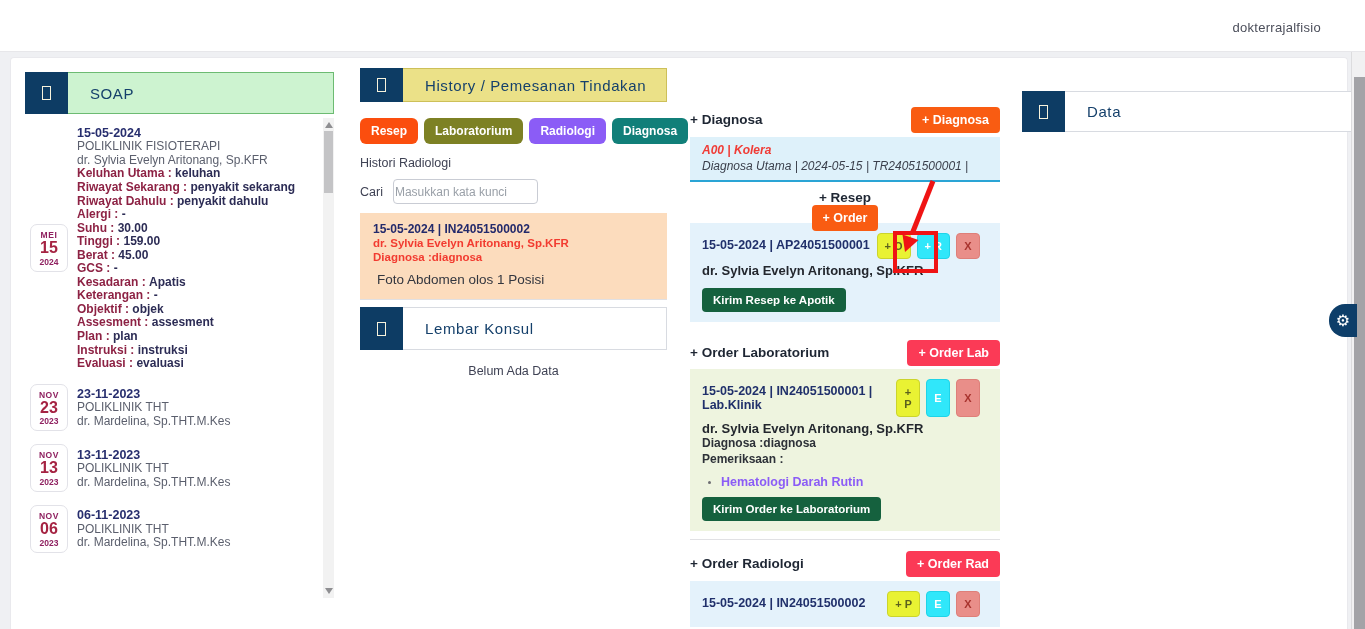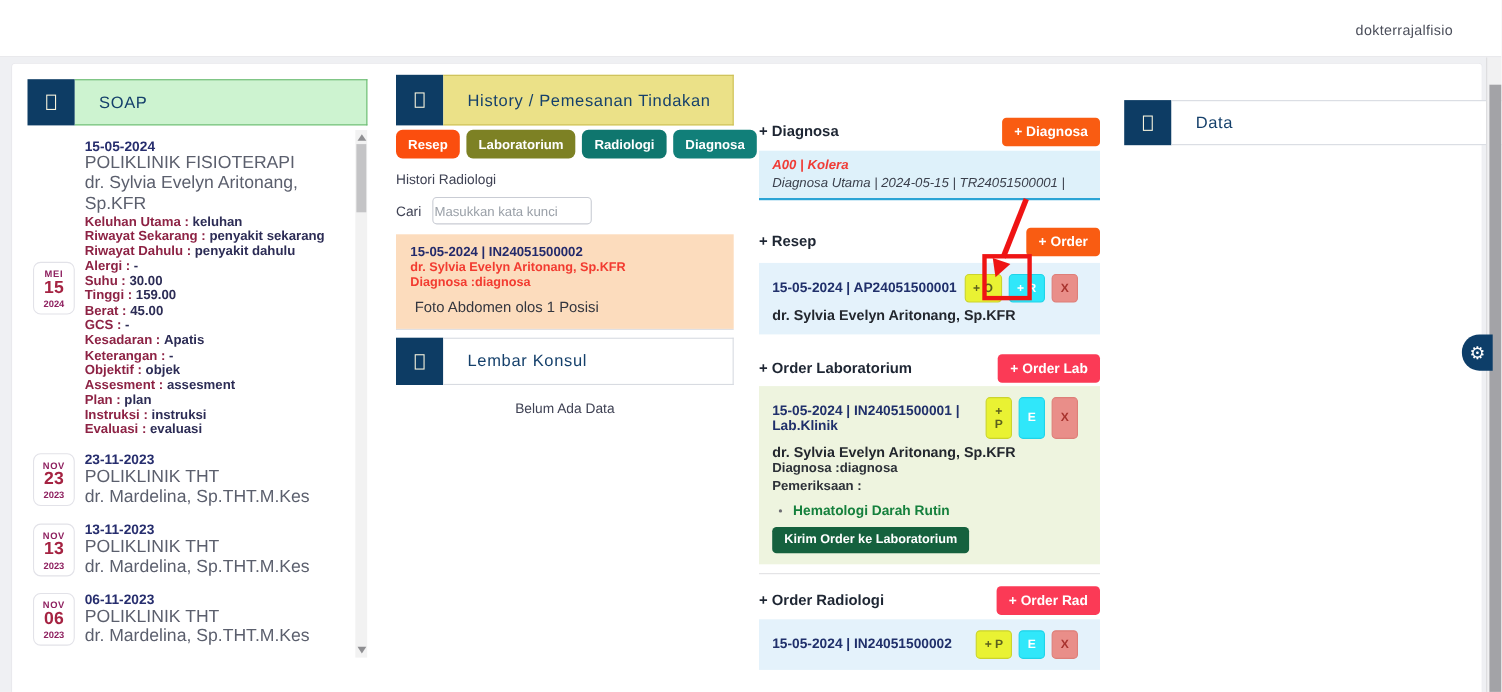--- a/index.html
+++ b/index.html
@@ -25,37 +25,37 @@
   .ph-white  { background:#fff; border:1px solid #d8dbe1; border-left:none; }
   
   .soap-scroll { position:absolute; left:25px; top:118px; width:309px; height:480px; overflow:hidden; }
   .soap-inner { padding:8px 18px 0 5px; }
   .entry { display:flex; gap:9px; margin-bottom:13px; align-items:center; }
   .badge { width:38px; min-width:38px; background:#fff; border:1px solid #e2e2e8; border-radius:7px; text-align:center; padding:5px 0 4px; }
   .badge .m { font-size:8.5px; font-weight:700; color:#8f2160; letter-spacing:0.6px; }
   .badge .d { font-size:16px; font-weight:700; color:#a52342; line-height:1.05; }
   .badge .y { font-size:8.5px; font-weight:700; color:#8f2160; }
   .e-date { color:#272e6e; font-weight:700; font-size:12.5px; line-height:1.15; }
-  .e-clinic, .e-doctor { color:#5b5f6d; font-size:16px; line-height:1.13; }
+  .e-clinic, .e-doctor { color:#5b5f6d; font-size:12px; line-height:1.13; }
   .fline { font-size:12px; line-height:1.13; }
   .flabel { color:#8d2244; font-weight:600; }
   .fvalue { color:#2c2c55; font-weight:700; }
   
   .sb { position:absolute; right:0; top:0; width:11px; height:480px; background:#f2f2f2; }
   .sb-thumb { position:absolute; left:1px; width:9px; top:13px; height:62px; background:#c4c4c6; }
   .tri-up, .tri-down { position:absolute; left:2px; width:0; height:0; border-left:4px solid transparent; border-right:4px solid transparent; }
   .tri-up { top:4px; border-bottom:6px solid #8f8f92; }
   .tri-down { bottom:4px; border-top:6px solid #8f8f92; }
   
   .hist-col { position:absolute; left:360px; top:118px; width:307px; }
   .tabs { display:flex; gap:6px; }
   .tab { border:none; border-radius:6px; color:#fff; font-weight:700; font-size:12px; padding:6px 11px; font-family:inherit; cursor:pointer; }
   .tab-resep { background:#fb4e0e; }
   .tab-lab { background:#7d8124; }
-  .tab-rad { background:#0f766e; }
+  .tab-rad { background:#8b5cf6; }
   .tab-diag { background:#117f79; }
   .hist-label { margin-top:12px; font-size:12.5px; color:#3f4254; }
   .cari-row { margin-top:9px; display:flex; align-items:center; gap:10px; }
   .cari-label { font-size:12.5px; color:#3f4254; }
   .cari-input { width:145px; height:25px; border:1px solid #c9ccd4; border-radius:4px; padding:0 1px; font-size:12px; font-family:inherit; color:#333; }
   .cari-input::placeholder { color:#9aa0a8; }
   .rad-card { margin-top:9px; background:#fcdcbd; padding:9px 13px 12px; }
   .rc-header { color:#232a6b; font-weight:700; font-size:12px; }
   .rc-doctor, .rc-diag { color:#f23b30; font-weight:700; font-size:11.5px; line-height:1.25; }
   .rc-proc { color:#33363f; font-size:13.5px; margin-top:7px; padding-left:4px; }
@@ -82,24 +82,24 @@
   .oc-header { color:#20306b; font-weight:700; font-size:12.5px; padding-top:5px; }
   .oc-actions { margin-left:auto; display:flex; gap:6px; padding-right:8px; }
   .mini { border-radius:4px; font-weight:700; font-size:11px; padding:6px 7px; font-family:inherit; cursor:pointer; min-width:24px; }
   .mini-yellow { background:#e9f233; border:1px solid #cbd42c; color:#5c601d; }
   .mini-cyan { background:#30e7fa; border:1px solid #1fd4e8; color:#fff; }
   .mini-salmon { background:#e98e89; border:1px solid #de7f79; color:#a8332e; }
   .oc-doctor { color:#23272e; font-weight:700; font-size:13px; margin-top:4px; }
   .oc-line { color:#2d3138; font-weight:600; font-size:12px; line-height:1.3; }
   .oc-bullet { display:flex; align-items:center; gap:10px; margin:8px 0 6px 6px; }
   .dot { width:3px; height:3px; background:#6d6d72; border-radius:50%; }
-  .bullet-text { color:#15803d; font-weight:600; font-size:12.5px; }
+  .bullet-text { color:#8b5cf6; font-weight:600; font-size:12.5px; }
   .btn-dark-green { background:#15613e; color:#fff; border:none; border-radius:4px; font-weight:700; font-size:11.5px; padding:6px 11px; margin-top:10px; font-family:inherit; cursor:pointer; }
   .col-divider { border-bottom:1px solid #e1e1e4; margin-top:8px; }
-  .mt24 { margin-top:24px; } .mt17 { margin-top:17px; } .mt10 { margin-top:10px; }
+  .mt24 { margin-top:8px;flex-direction:column; } .mt17 { margin-top:17px; } .mt10 { margin-top:10px; }
   .mt6 { margin-top:6px; } .mt4 { margin-top:4px; } .mt3 { margin-top:3px; }
   
   .data-panel { left:1022px; top:91px; width:370px; height:41px; }
   
   .gear-btn { position:absolute; left:1329px; top:304px; width:28px; height:33px; background:#0d3e69; border-radius:16px 0 0 16px; display:flex; align-items:center; justify-content:center; color:#fff; font-size:16px; cursor:pointer; z-index:8; }
   
   .page-sb { position:absolute; right:0; top:52px; width:14px; height:577px; background:#f1f1f2; border-left:1px solid #dcdcde; }
   .page-sb-thumb { position:absolute; left:1.5px; width:11px; top:25px; height:552px; background:#a3a3a7; }
   
   .ann-rect { position:absolute; left:893px; top:231px; width:45px; height:42px; border:4px solid #ef1414; z-index:9; pointer-events:none; }
@@ -193,21 +193,21 @@
 
 
   </div>
   <div class="sb">
     <div class="tri-up"></div>
     <div class="sb-thumb"></div>
     <div class="tri-down"></div>
   </div>
 </div>
 
-<div class="panel-header" style="left:360px; top:68px; width:307px; height:46px;">
+<div class="panel-header" style="left:360px; top:68px; width:307px; height:34px;">
   <div class="icon-box">
       <span class="tofu"></span>
     </div>
   <div class="ph-title ph-khaki">History / Pemesanan Tindakan</div>
 </div>
 
 <div class="hist-col">
   <div class="tabs">
     <button class="tab tab-resep">Resep</button>
     <button class="tab tab-lab">Laboratorium</button>
@@ -256,20 +256,21 @@
   <div class="order-card card-blue mt6">
     <div class="oc-row">
       <div class="oc-header">15-05-2024 | AP24051500001</div>
       <div class="oc-actions">
         <button class="mini mini-yellow">+ O</button>
         <button class="mini mini-cyan">+ R</button>
         <button class="mini mini-salmon">X</button>
       </div>
     </div>
     <div class="oc-doctor">dr. Sylvia Evelyn Aritonang, Sp.KFR</div>
+    <button class="btn-dark-green">Kirim Resep ke Apotik</button>
   </div>
 
   <div class="sec-head mt17">
     <span class="sec-title">+ Order Laboratorium</span>
     <button class="btn-pink">+ Order Lab</button>
   </div>
   <div class="order-card card-green mt3">
     <div class="oc-row">
       <div class="oc-header">15-05-2024 | IN24051500001 | Lab.Klinik</div>
       <div class="oc-actions">

